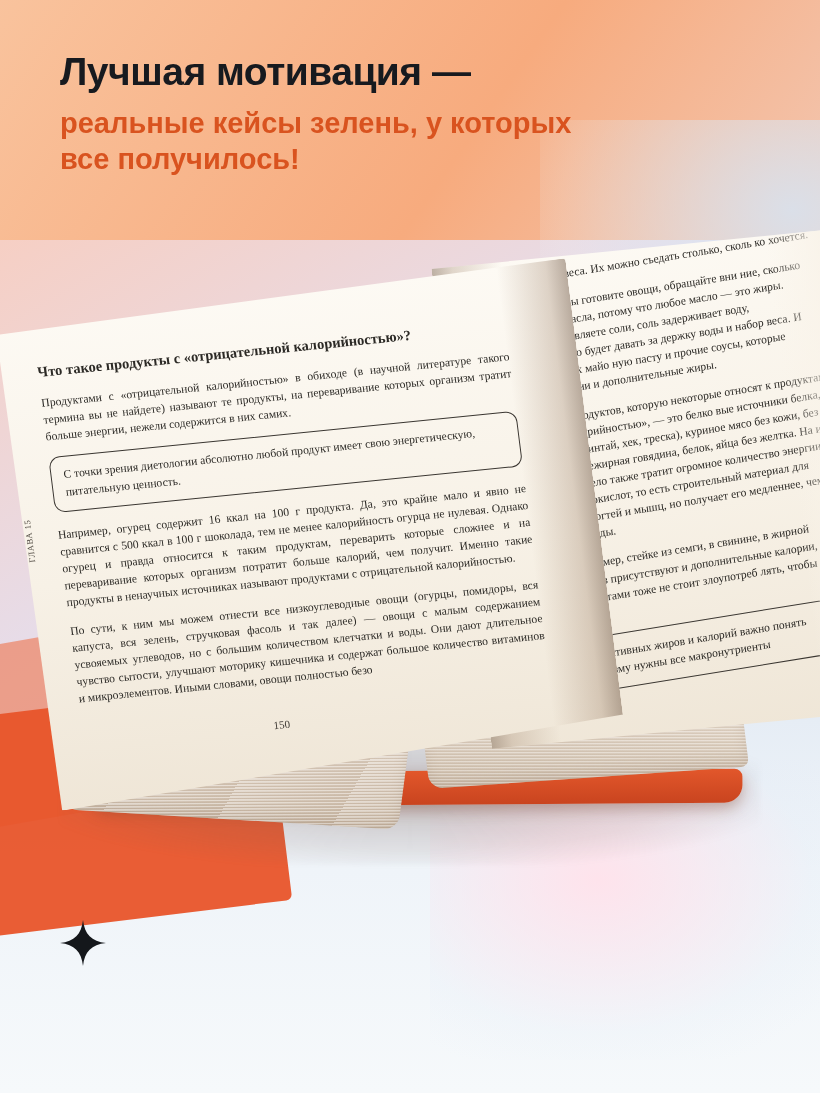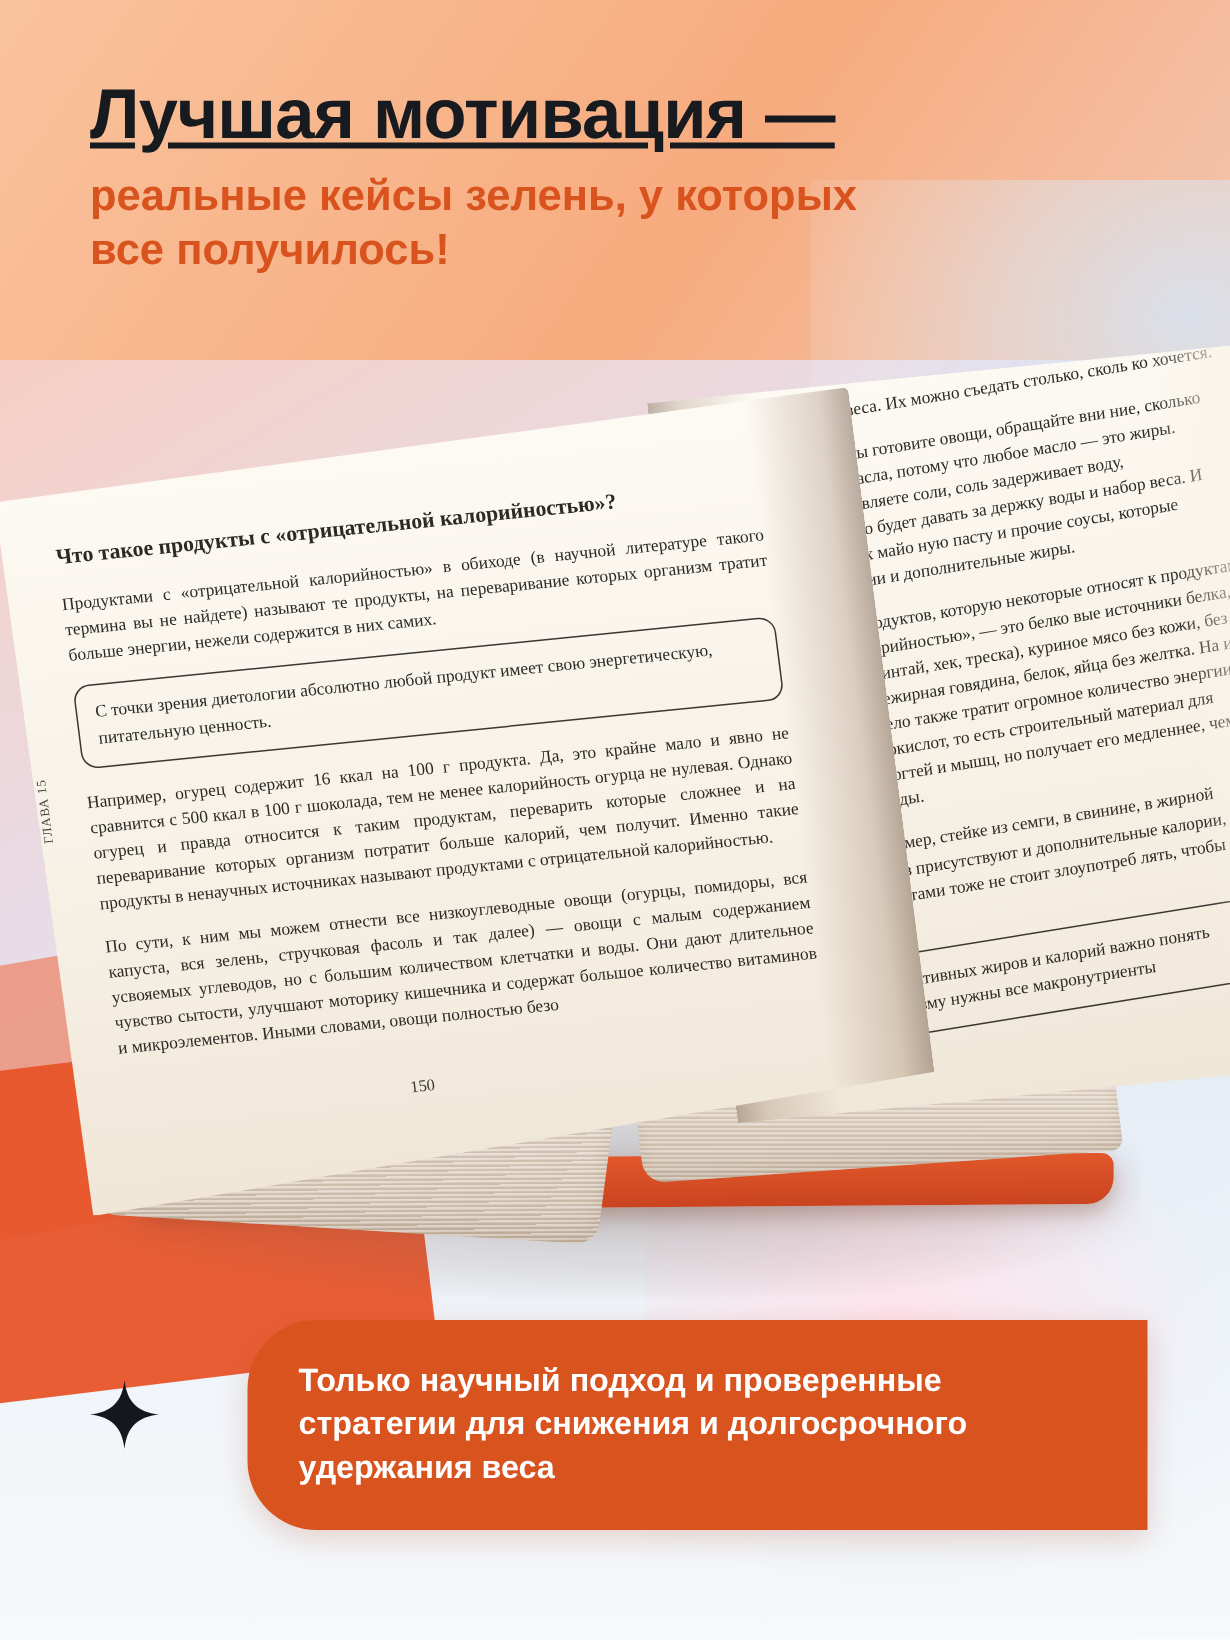--- a/index.html
+++ b/index.html
@@ -74,28 +74,27 @@
   }
 
   
   .headline-block {
     position: absolute;
     left: 60px;
     top: 52px;
     width: 710px;
   }
   .headline-main {
-    font-size: 47px;
+    font-size: 39px;
     font-weight: 700;
     line-height: 1.04;
     letter-spacing: -0.5px;
     color: #171a1f;
     margin: 0 0 12px 0;
     white-space: nowrap;
-    text-decoration: underline;
   }
   .headline-sub {
     font-size: 29px;
     font-weight: 600;
     line-height: 1.26;
     color: #d9531f;
     margin: 0;
     max-width: 560px;
   }
 
@@ -364,17 +363,14 @@
     </div>
 
   </div>
 
   <div class="sparkle">
     <svg width="46" height="46" viewBox="0 0 46 46" aria-hidden="true">
       <path d="M23 0 C24.6 14.5 31.5 21.4 46 23 C31.5 24.6 24.6 31.5 23 46 C21.4 31.5 14.5 24.6 0 23 C14.5 21.4 21.4 14.5 23 0 Z" fill="#14171b"></path>
     </svg>
   </div>
 
-  <div class="callout">
-    <p class="callout-text">Только научный подход и проверенные стратегии для снижения и долгосрочного удержания веса</p>
-  </div>
 
 </div>
 
 </body></html>

